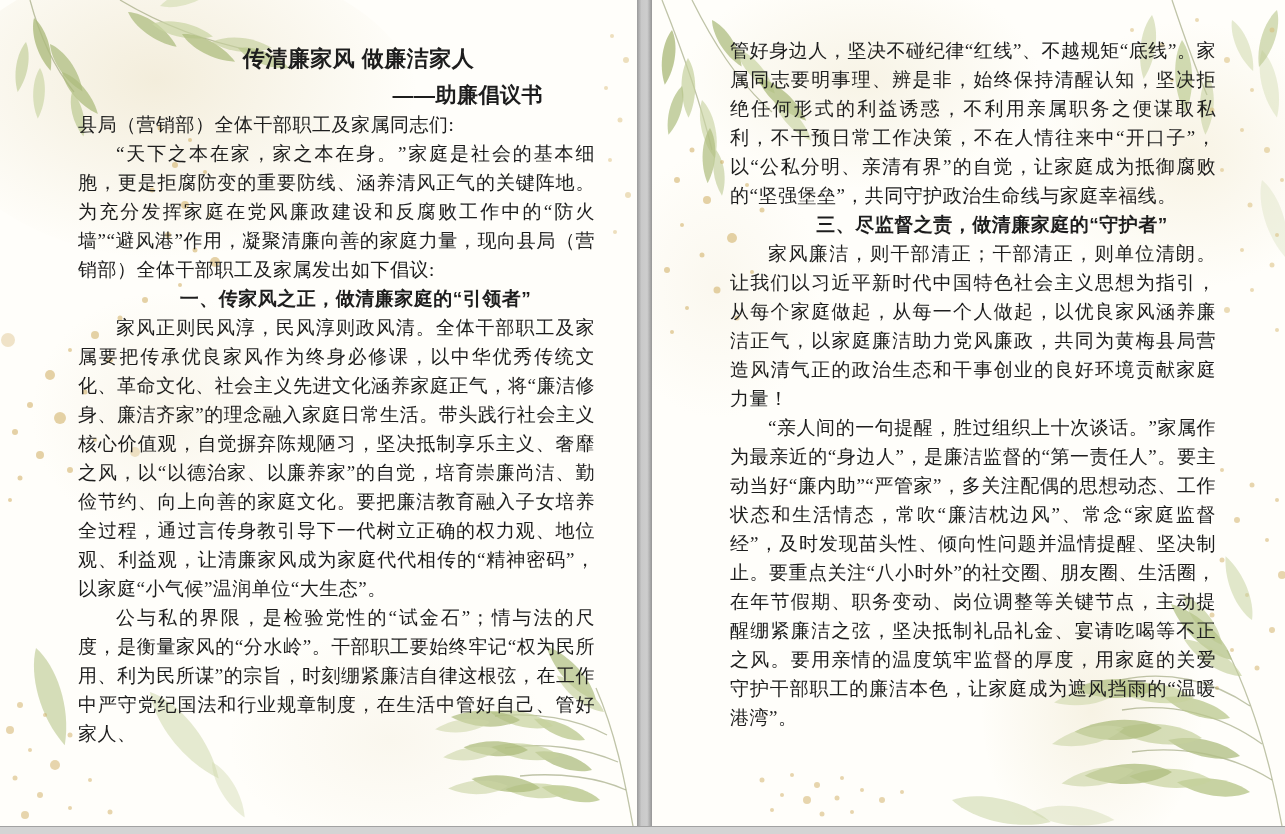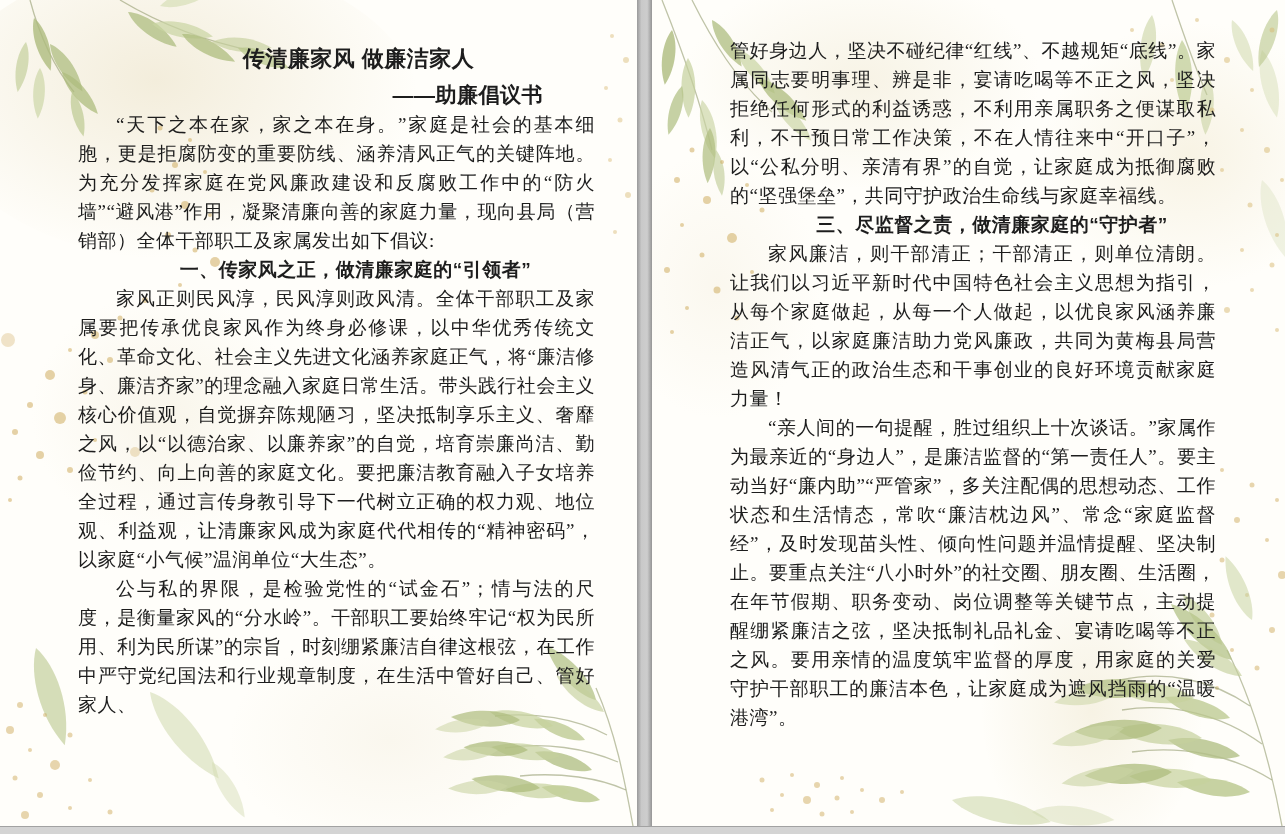--- a/index.html
+++ b/index.html
@@ -142,20 +142,21 @@
         <use href="#lfa" fill="#aebc7e" opacity=".7" transform="translate(520,720) rotate(185) scale(1.5)"></use>
         <use href="#lfa" fill="#ccd6a6" opacity=".55" transform="translate(490,722) rotate(175) scale(1.2)"></use>
         <use href="#lfa" fill="#b3c187" opacity=".75" transform="translate(596,700) rotate(230) scale(1.6)"></use>
         <use href="#lfa" fill="#c4d09c" opacity=".65" transform="translate(604,712) rotate(220) scale(1.3)"></use>
       </g>
     </svg>
 
     <div class="content content-left">
       <div class="doc-title">传清廉家风 做廉洁家人</div>
       <div class="doc-subtitle">——助廉倡议书</div>
+      <p>县局（营销部）全体干部职工及家属同志们:</p>
       <p class="indent">“天下之本在家，家之本在身。”家庭是社会的基本细胞，更是拒腐防变的重要防线、涵养清风正气的关键阵地。为充分发挥家庭在党风廉政建设和反腐败工作中的“防火墙”“避风港”作用，凝聚清廉向善的家庭力量，现向县局（营销部）全体干部职工及家属发出如下倡议:</p>
       <p class="heading">一、传家风之正，做清廉家庭的“引领者”</p>
       <p class="indent">家风正则民风淳，民风淳则政风清。全体干部职工及家属要把传承优良家风作为终身必修课，以中华优秀传统文化、革命文化、社会主义先进文化涵养家庭正气，将“廉洁修身、廉洁齐家”的理念融入家庭日常生活。带头践行社会主义核心价值观，自觉摒弃陈规陋习，坚决抵制享乐主义、奢靡之风，以“以德治家、以廉养家”的自觉，培育崇廉尚洁、勤俭节约、向上向善的家庭文化。要把廉洁教育融入子女培养全过程，通过言传身教引导下一代树立正确的权力观、地位观、利益观，让清廉家风成为家庭代代相传的“精神密码”，以家庭“小气候”温润单位“大生态”。</p>
       <p class="indent">公与私的界限，是检验党性的“试金石”；情与法的尺度，是衡量家风的“分水岭”。干部职工要始终牢记“权为民所用、利为民所谋”的宗旨，时刻绷紧廉洁自律这根弦，在工作中严守党纪国法和行业规章制度，在生活中管好自己、管好家人、</p>
     </div>
   </div>
 
   <div class="page page-right">
     <div class="wash" style="left:30px;top:-30px;width:360px;height:220px;border-radius:50%;
          background:radial-gradient(ellipse,rgba(242,236,216,.6),rgba(242,236,216,0) 70%);"></div>
@@ -290,21 +291,21 @@
         <use href="#lfb" fill="#aebc7e" opacity=".7" transform="translate(505,688) rotate(182) scale(1.8)"></use>
         <use href="#lfb" fill="#ccd6a6" opacity=".55" transform="translate(470,690) rotate(172) scale(1.5)"></use>
         <use href="#lfb" fill="#b3c187" opacity=".75" transform="translate(580,660) rotate(225) scale(1.8)"></use>
         <use href="#lfb" fill="#c4d09c" opacity=".65" transform="translate(590,676) rotate(215) scale(1.5)"></use>
         <use href="#lfb" fill="#b9c78c" opacity=".6" transform="translate(570,645) rotate(235) scale(1.4)"></use>
         <use href="#lfb" fill="#c9d4a3" opacity=".55" transform="translate(600,620) rotate(250) scale(1.5)"></use>
       </g>
     </svg>
 
     <div class="content content-right">
-      <p>管好身边人，坚决不碰纪律“红线”、不越规矩“底线”。家属同志要明事理、辨是非，宴请吃喝等不正之风，坚决拒绝任何形式的利益诱惑，不利用亲属职务之便谋取私利，不干预日常工作决策，不在人情往来中“开口子”，以“公私分明、亲清有界”的自觉，让家庭成为抵御腐败的“坚强堡垒”，共同守护政治生命线与家庭幸福线。</p>
+      <p>管好身边人，坚决不碰纪律“红线”、不越规矩“底线”。家属同志要明事理、辨是非，始终保持清醒认知，坚决拒绝任何形式的利益诱惑，不利用亲属职务之便谋取私利，不干预日常工作决策，不在人情往来中“开口子”，以“公私分明、亲清有界”的自觉，让家庭成为抵御腐败的“坚强堡垒”，共同守护政治生命线与家庭幸福线。</p>
       <p class="heading">三、尽监督之责，做清廉家庭的“守护者”</p>
       <p class="indent">家风廉洁，则干部清正；干部清正，则单位清朗。让我们以习近平新时代中国特色社会主义思想为指引，从每个家庭做起，从每一个人做起，以优良家风涵养廉洁正气，以家庭廉洁助力党风廉政，共同为黄梅县局营造风清气正的政治生态和干事创业的良好环境贡献家庭力量！</p>
       <p class="indent">“亲人间的一句提醒，胜过组织上十次谈话。”家属作为最亲近的“身边人”，是廉洁监督的“第一责任人”。要主动当好“廉内助”“严管家”，多关注配偶的思想动态、工作状态和生活情态，常吹“廉洁枕边风”、常念“家庭监督经”，及时发现苗头性、倾向性问题并温情提醒、坚决制止。要重点关注“八小时外”的社交圈、朋友圈、生活圈，在年节假期、职务变动、岗位调整等关键节点，主动提醒绷紧廉洁之弦，坚决抵制礼品礼金、宴请吃喝等不正之风。要用亲情的温度筑牢监督的厚度，用家庭的关爱守护干部职工的廉洁本色，让家庭成为遮风挡雨的“温暖港湾”。</p>
     </div>
   </div>
 
   <div class="gap"></div>
   <div class="bottom-strip"></div>
 </div>
 

